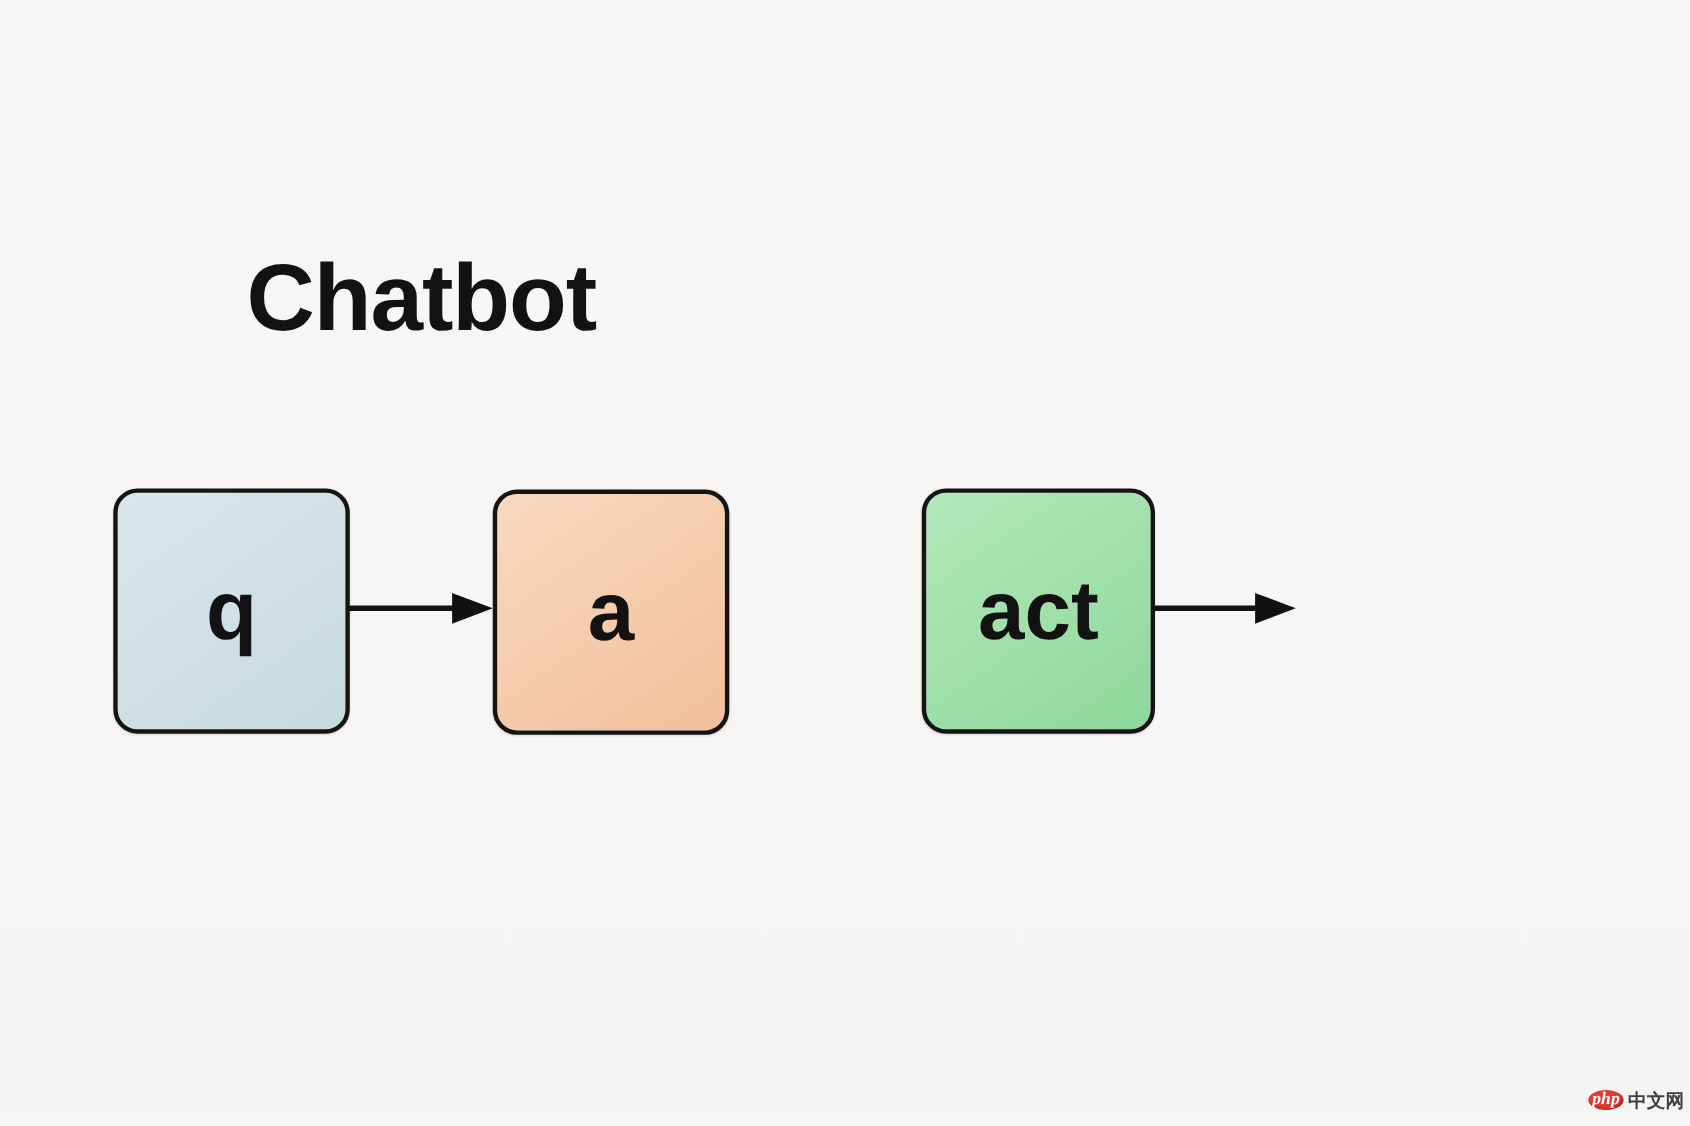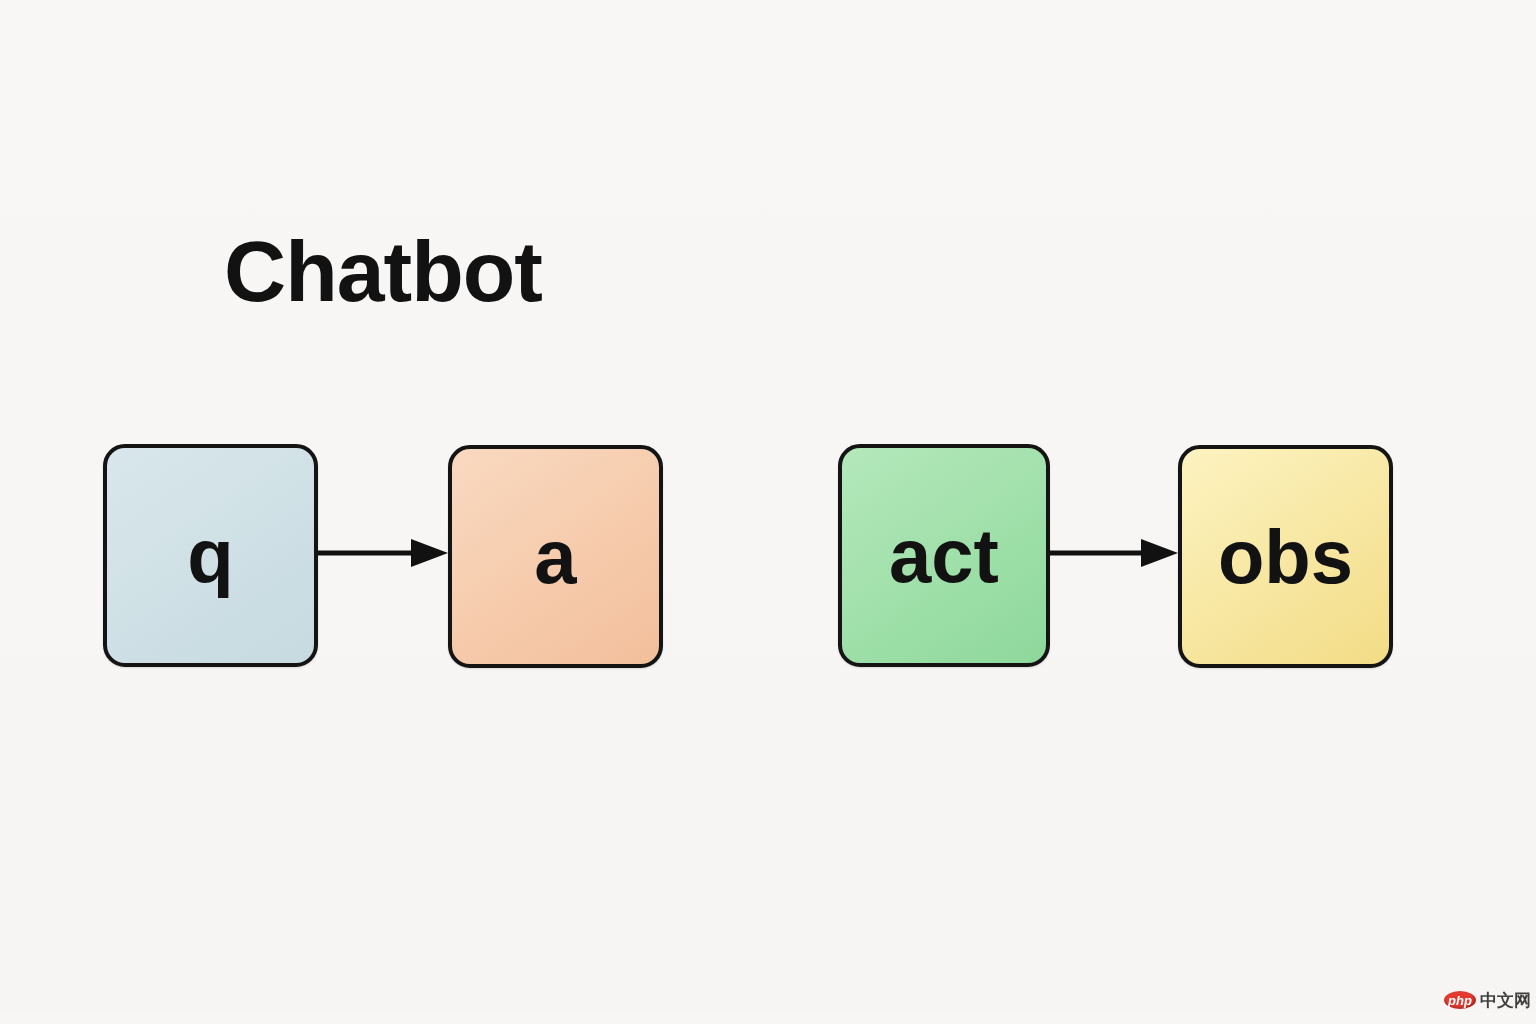--- a/index.html
+++ b/index.html
@@ -63,25 +63,26 @@
     gap: 4px;
     user-select: none;
   }
   .wm-logo {
     display: inline-flex;
     align-items: center;
     justify-content: center;
     width: 32px;
     height: 18px;
     border-radius: 50%;
-    font-size: 13px;
+    font-size: 16px;
     font-style: italic;
     font-weight: 700;
     letter-spacing: 0;
     box-shadow: inset 0 -2px 2px rgba(0,0,0,0.18);
+    font-family: Liberation Serif, serif;
   }
   .wm-site {
     font-size: 17px;
     font-weight: 700;
     line-height: 1;
   }
 </style>
 </head>
 <body>
 
@@ -105,22 +106,19 @@
 
   <div class="node node-act" style="background: linear-gradient(145deg, rgb(180, 232, 187) 0%, rgb(142, 216, 155) 100%); border-color: rgb(20, 20, 20);">
     <span class="node-label">act</span>
   </div>
 
   <svg class="arrow arrow-2" viewBox="0 0 128 44">
     <line x1="0" y1="22" x2="95" y2="22" stroke="#111111" stroke-width="5"></line>
     <polygon points="91,8 128,22 91,36" fill="#111111"></polygon>
   </svg>
 
-  <div class="node node-obs" style="background: linear-gradient(145deg, rgb(253, 243, 193) 0%, rgb(242, 220, 134) 100%); border-color: rgb(20, 20, 20);">
-    <span class="node-label">obs</span>
-  </div>
 
   <div class="watermark">
     <span class="wm-logo" style="background: radial-gradient(circle at 35% 30%, rgb(226, 58, 46) 60%, rgb(181, 32, 26) 100%); color: rgb(255, 255, 255);">php</span>
     <span class="wm-site" style="color: rgb(63, 63, 63);">中文网</span>
   </div>
 
 </div>
 
 </body></html>

